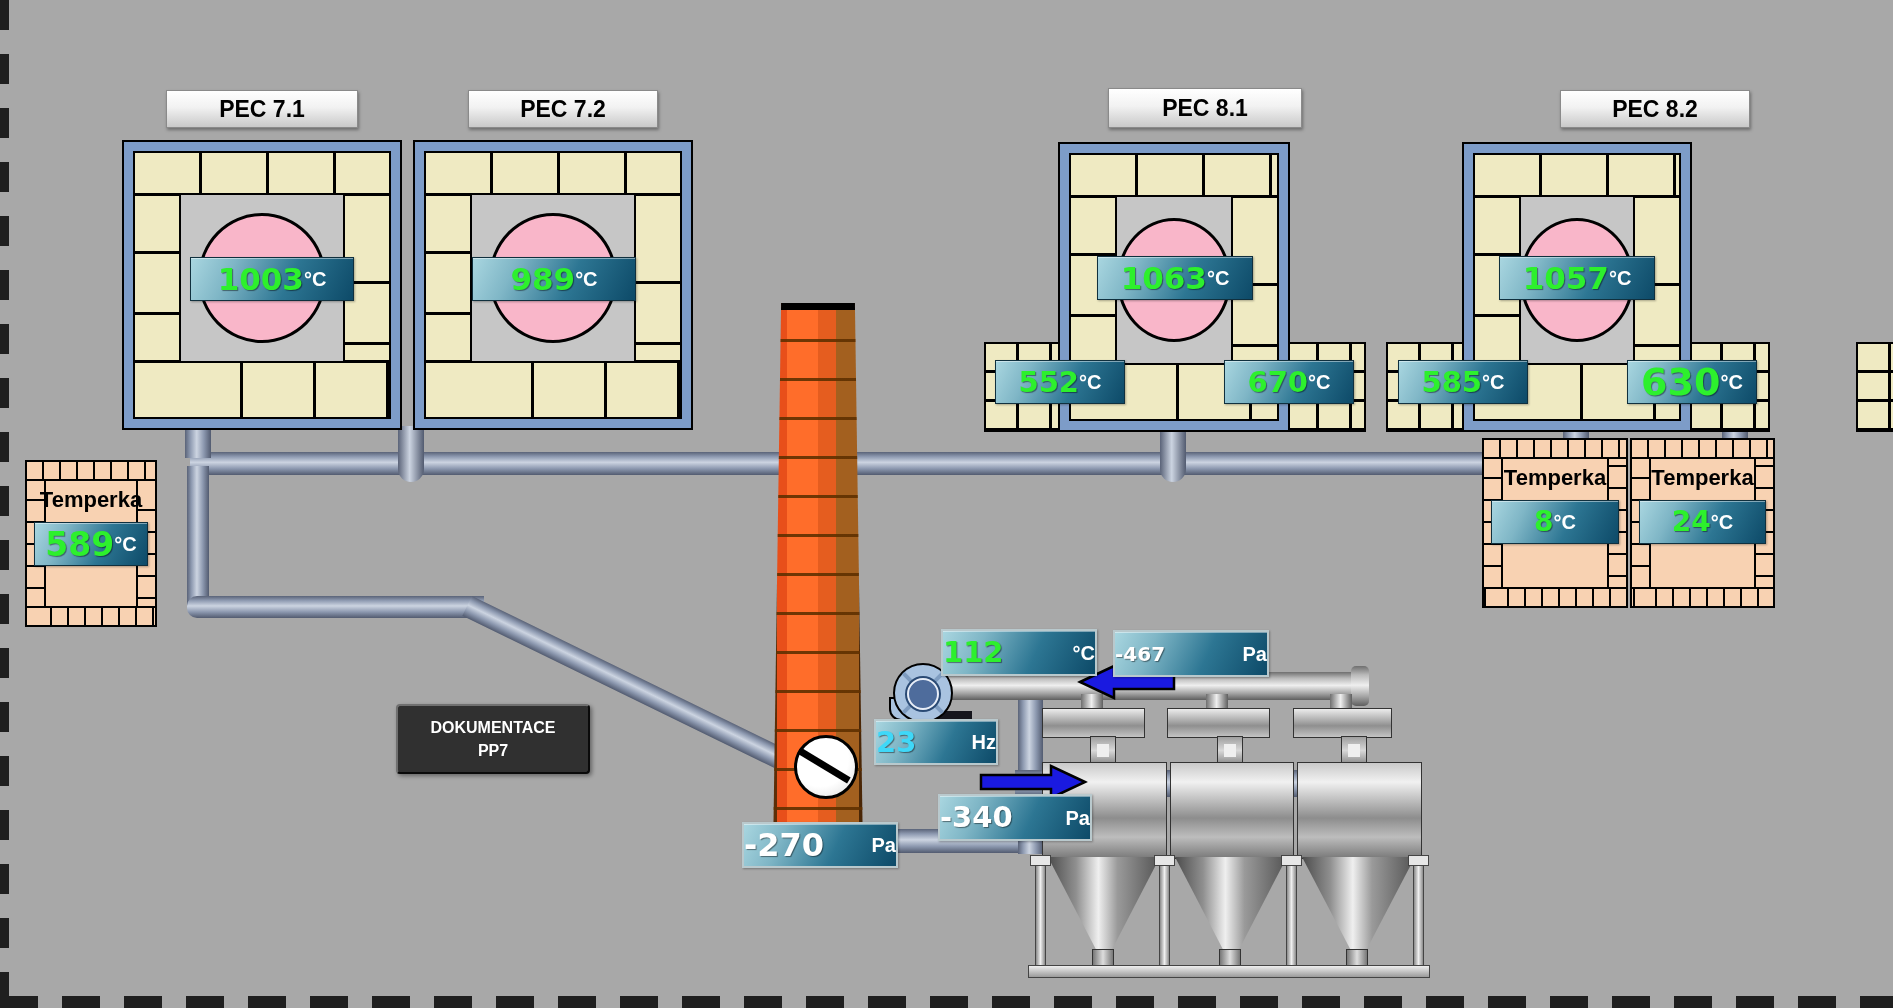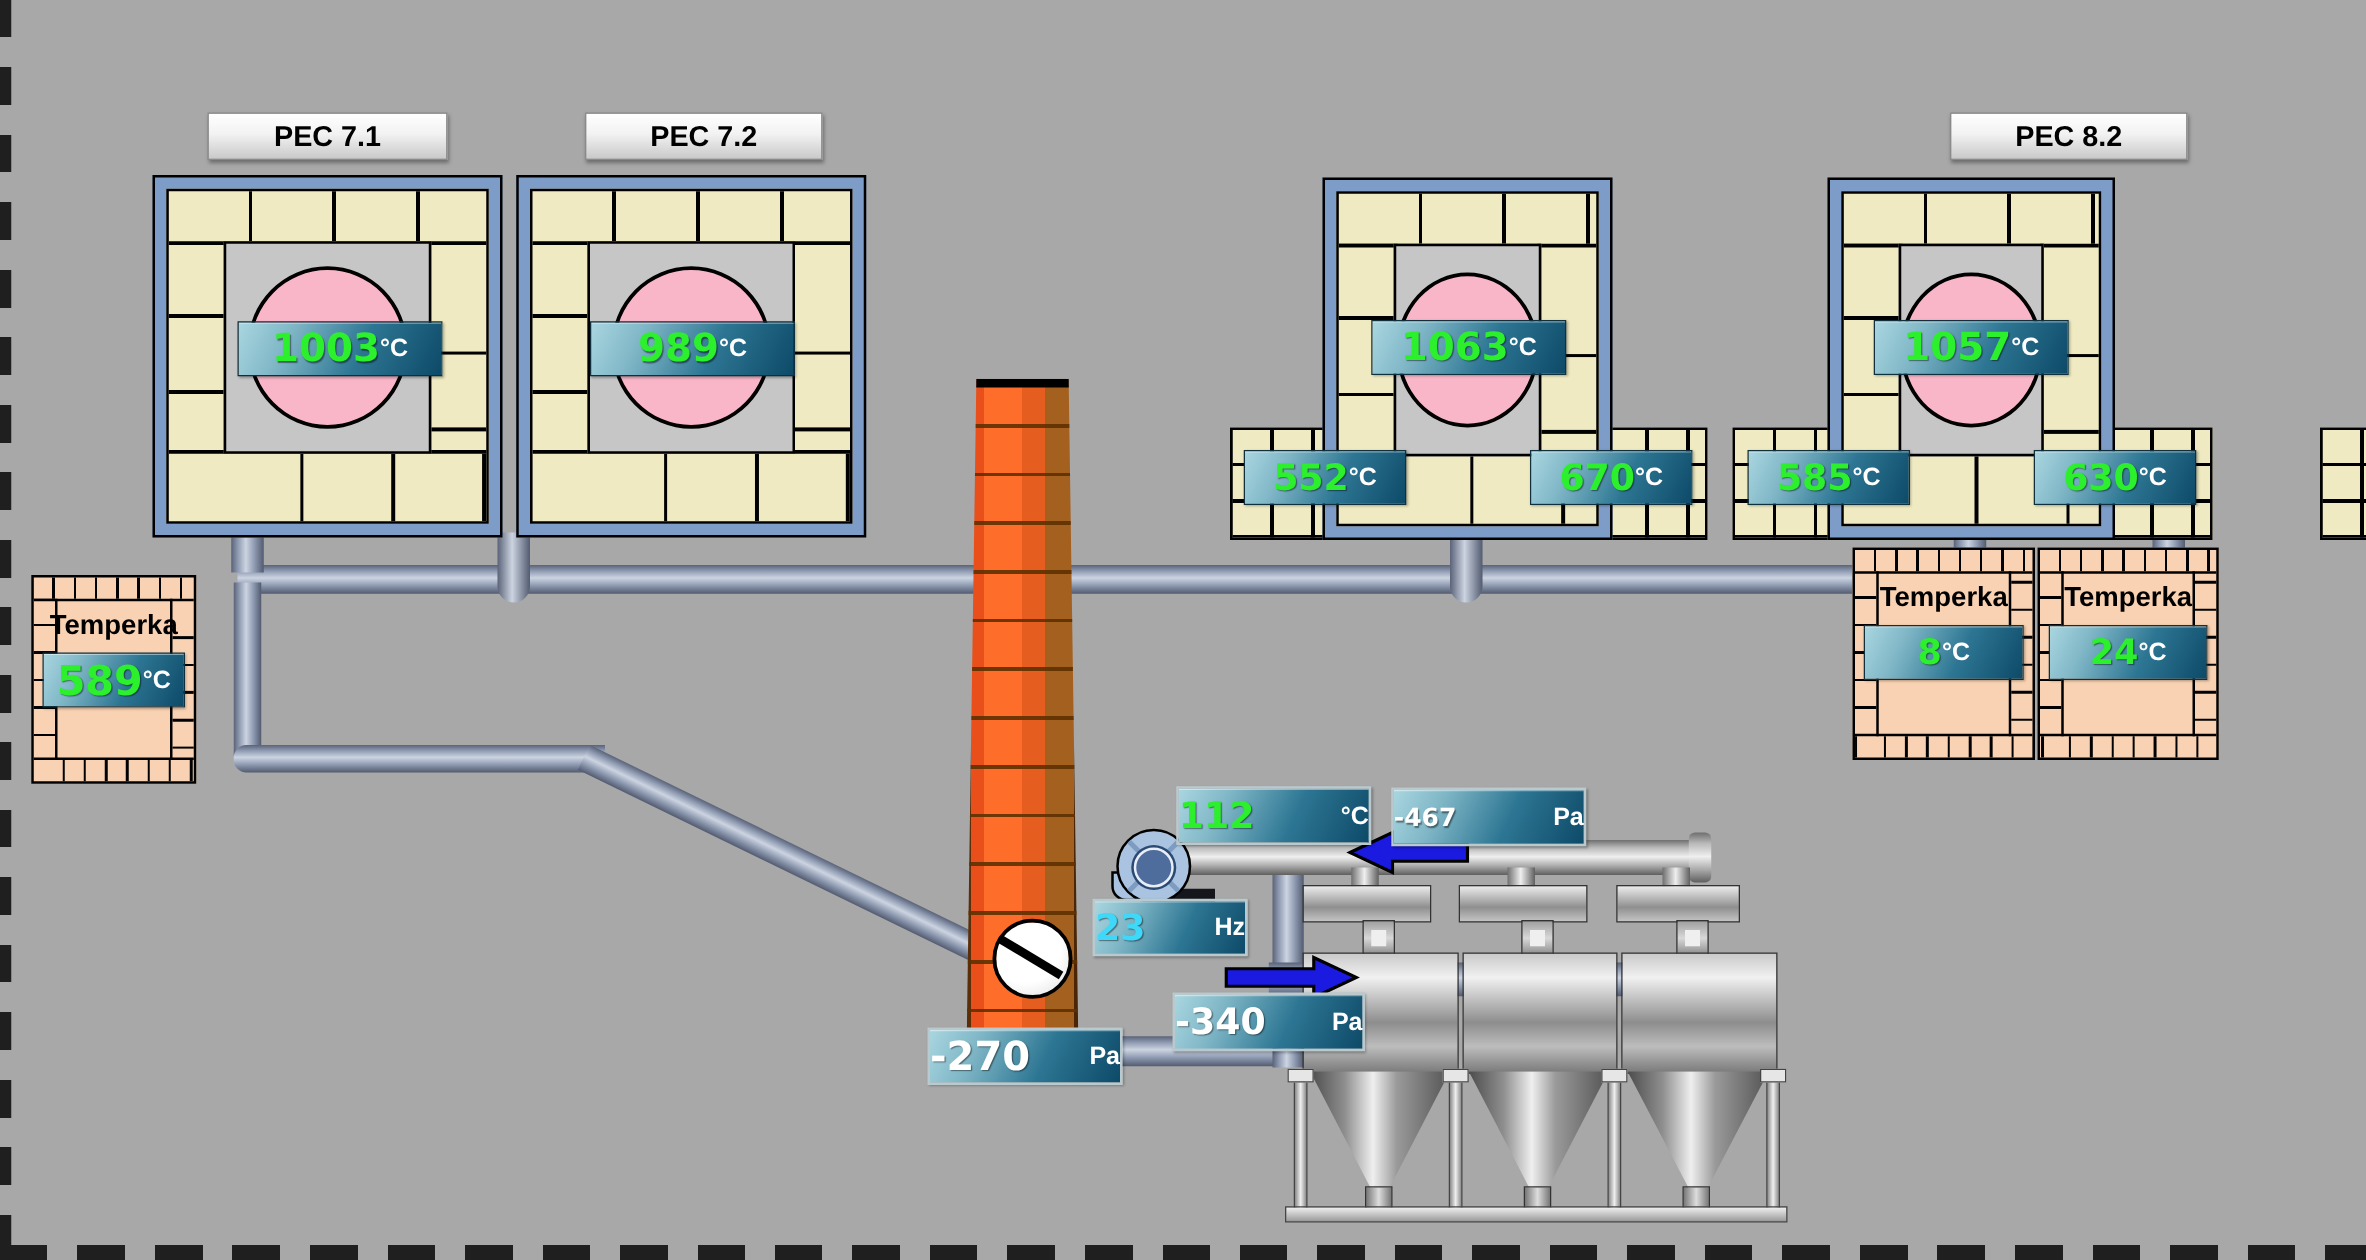--- a/index.html
+++ b/index.html
@@ -219,20 +219,23 @@
       <div class="inner">
         <div class="circle"></div>
       </div>
     </div>
   </div>
   <div class="abs disp" style="left:472px;top:257px;width:162px;height:42px">
     <span class="v">989</span>
     <span class="u">°C</span>
   </div>
 
+  <div class="abs plate" style="left:1108px;top:88px;width:192px;height:38px">
+      <span>PEC 8.1</span>
+    </div>
   <div class="abs wing" style="left:984px;top:342px;width:78px;height:86px"></div>
   <div class="abs wing" style="left:1284px;top:342px;width:78px;height:86px"></div>
   <div class="abs furn" style="left:1058px;top:142px;width:228px;height:286px">
     <div class="bz">
       <div class="g-top"></div>
         <div class="g-bot"></div>
         <div class="g-left"></div>
         <div class="g-right"></div>
       <div class="inner">
         <div class="circle" style="width:108px;height:118px"></div>
@@ -271,21 +274,21 @@
   </div>
   <div class="abs disp" style="left:1499px;top:256px;width:154px;height:42px">
     <span class="v">1057</span>
     <span class="u">°C</span>
   </div>
   <div class="abs disp" style="left:1398px;top:360px;width:128px;height:42px">
     <span class="v" style="font-size:29px">585</span>
     <span class="u">°C</span>
   </div>
   <div class="abs disp" style="left:1627px;top:360px;width:128px;height:42px">
-    <span class="v" style="font-size:29px">630</span>
+    <span class="v" style="font-size:38px">630</span>
     <span class="u">°C</span>
   </div>
 
   <div class="abs tk" style="left:25px;top:460px;width:128px;height:163px">
     <div class="tk-t"></div>
       <div class="tk-b"></div>
       <div class="tk-l"></div>
       <div class="tk-r"></div>
     <div class="tk-title">Temperka</div>
     <div class="disp">
@@ -330,14 +333,18 @@
   </div>
   <div class="abs disp lt" style="left:742px;top:822px;width:152px;height:42px">
     <span class="v white" style="font-size:32px">-270</span>
     <span class="u">Pa</span>
   </div>
   <div class="abs disp lt" style="left:938px;top:794px;width:150px;height:43px">
     <span class="v white" style="font-size:29px">-340</span>
     <span class="u">Pa</span>
   </div>
 
+  <div class="abs docbtn" style="left:396px;top:704px;width:190px;height:66px">
+    <span>DOKUMENTACE</span>
+    <span>PP7</span>
+  </div>
 
 </div>
 
 </body></html>

